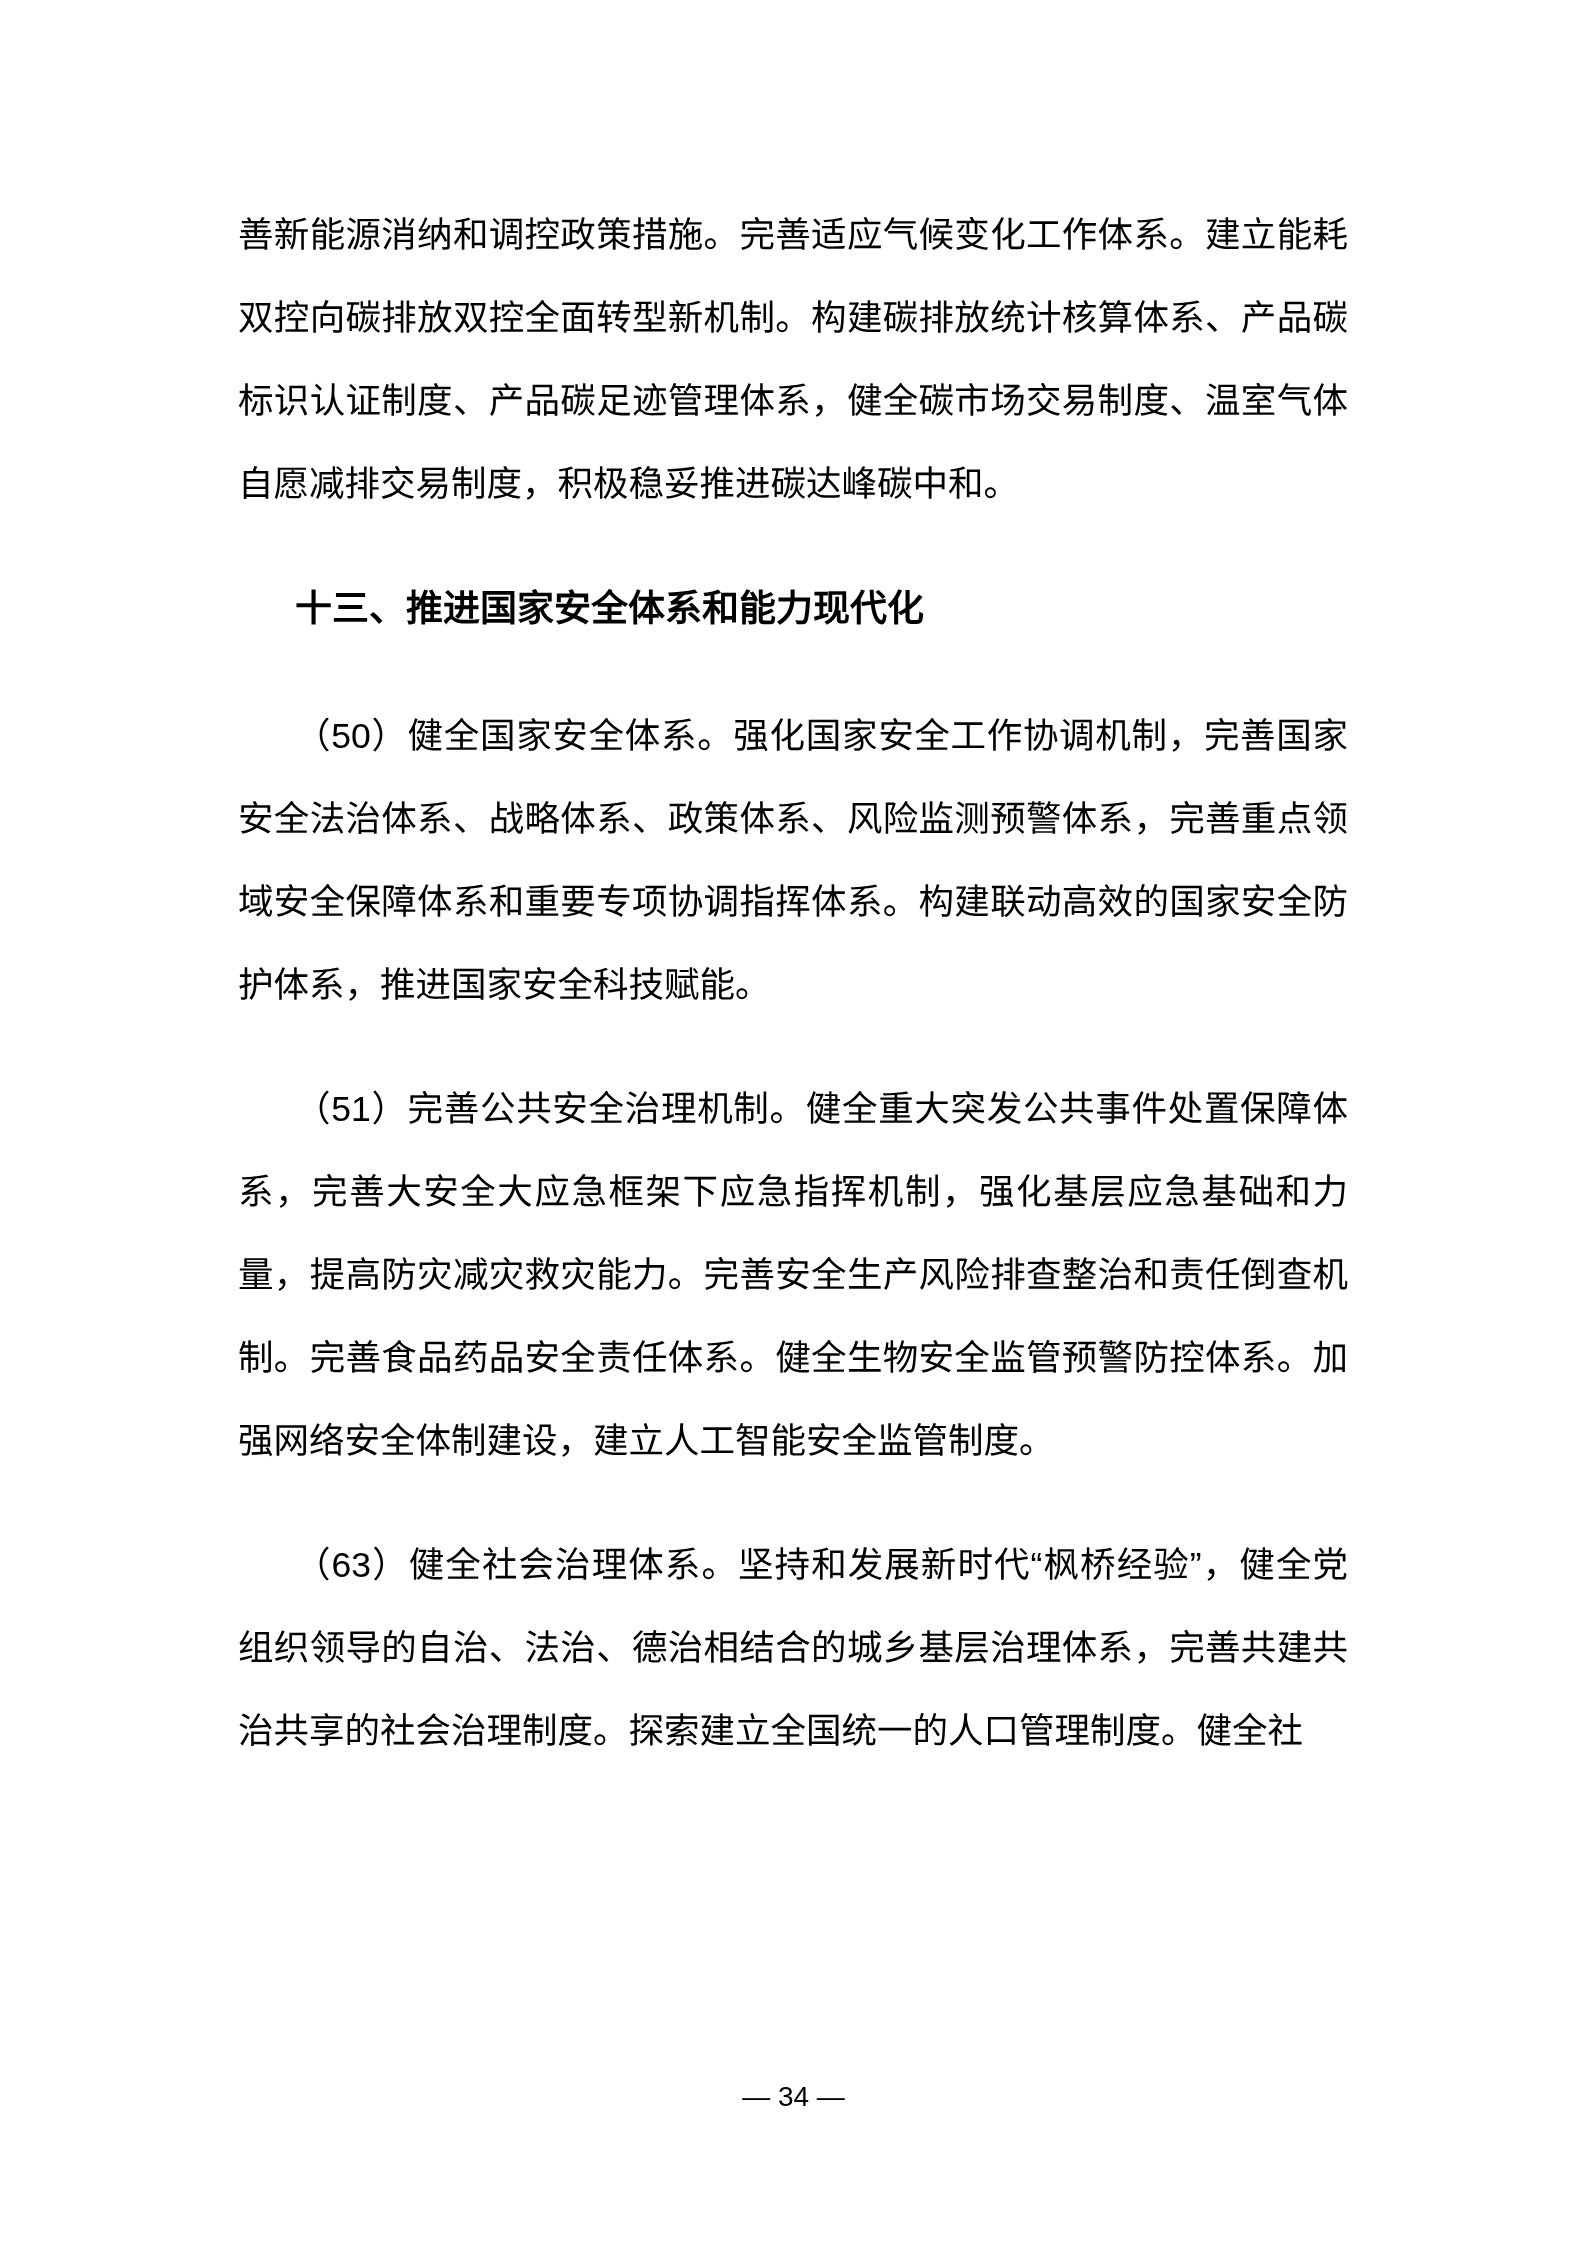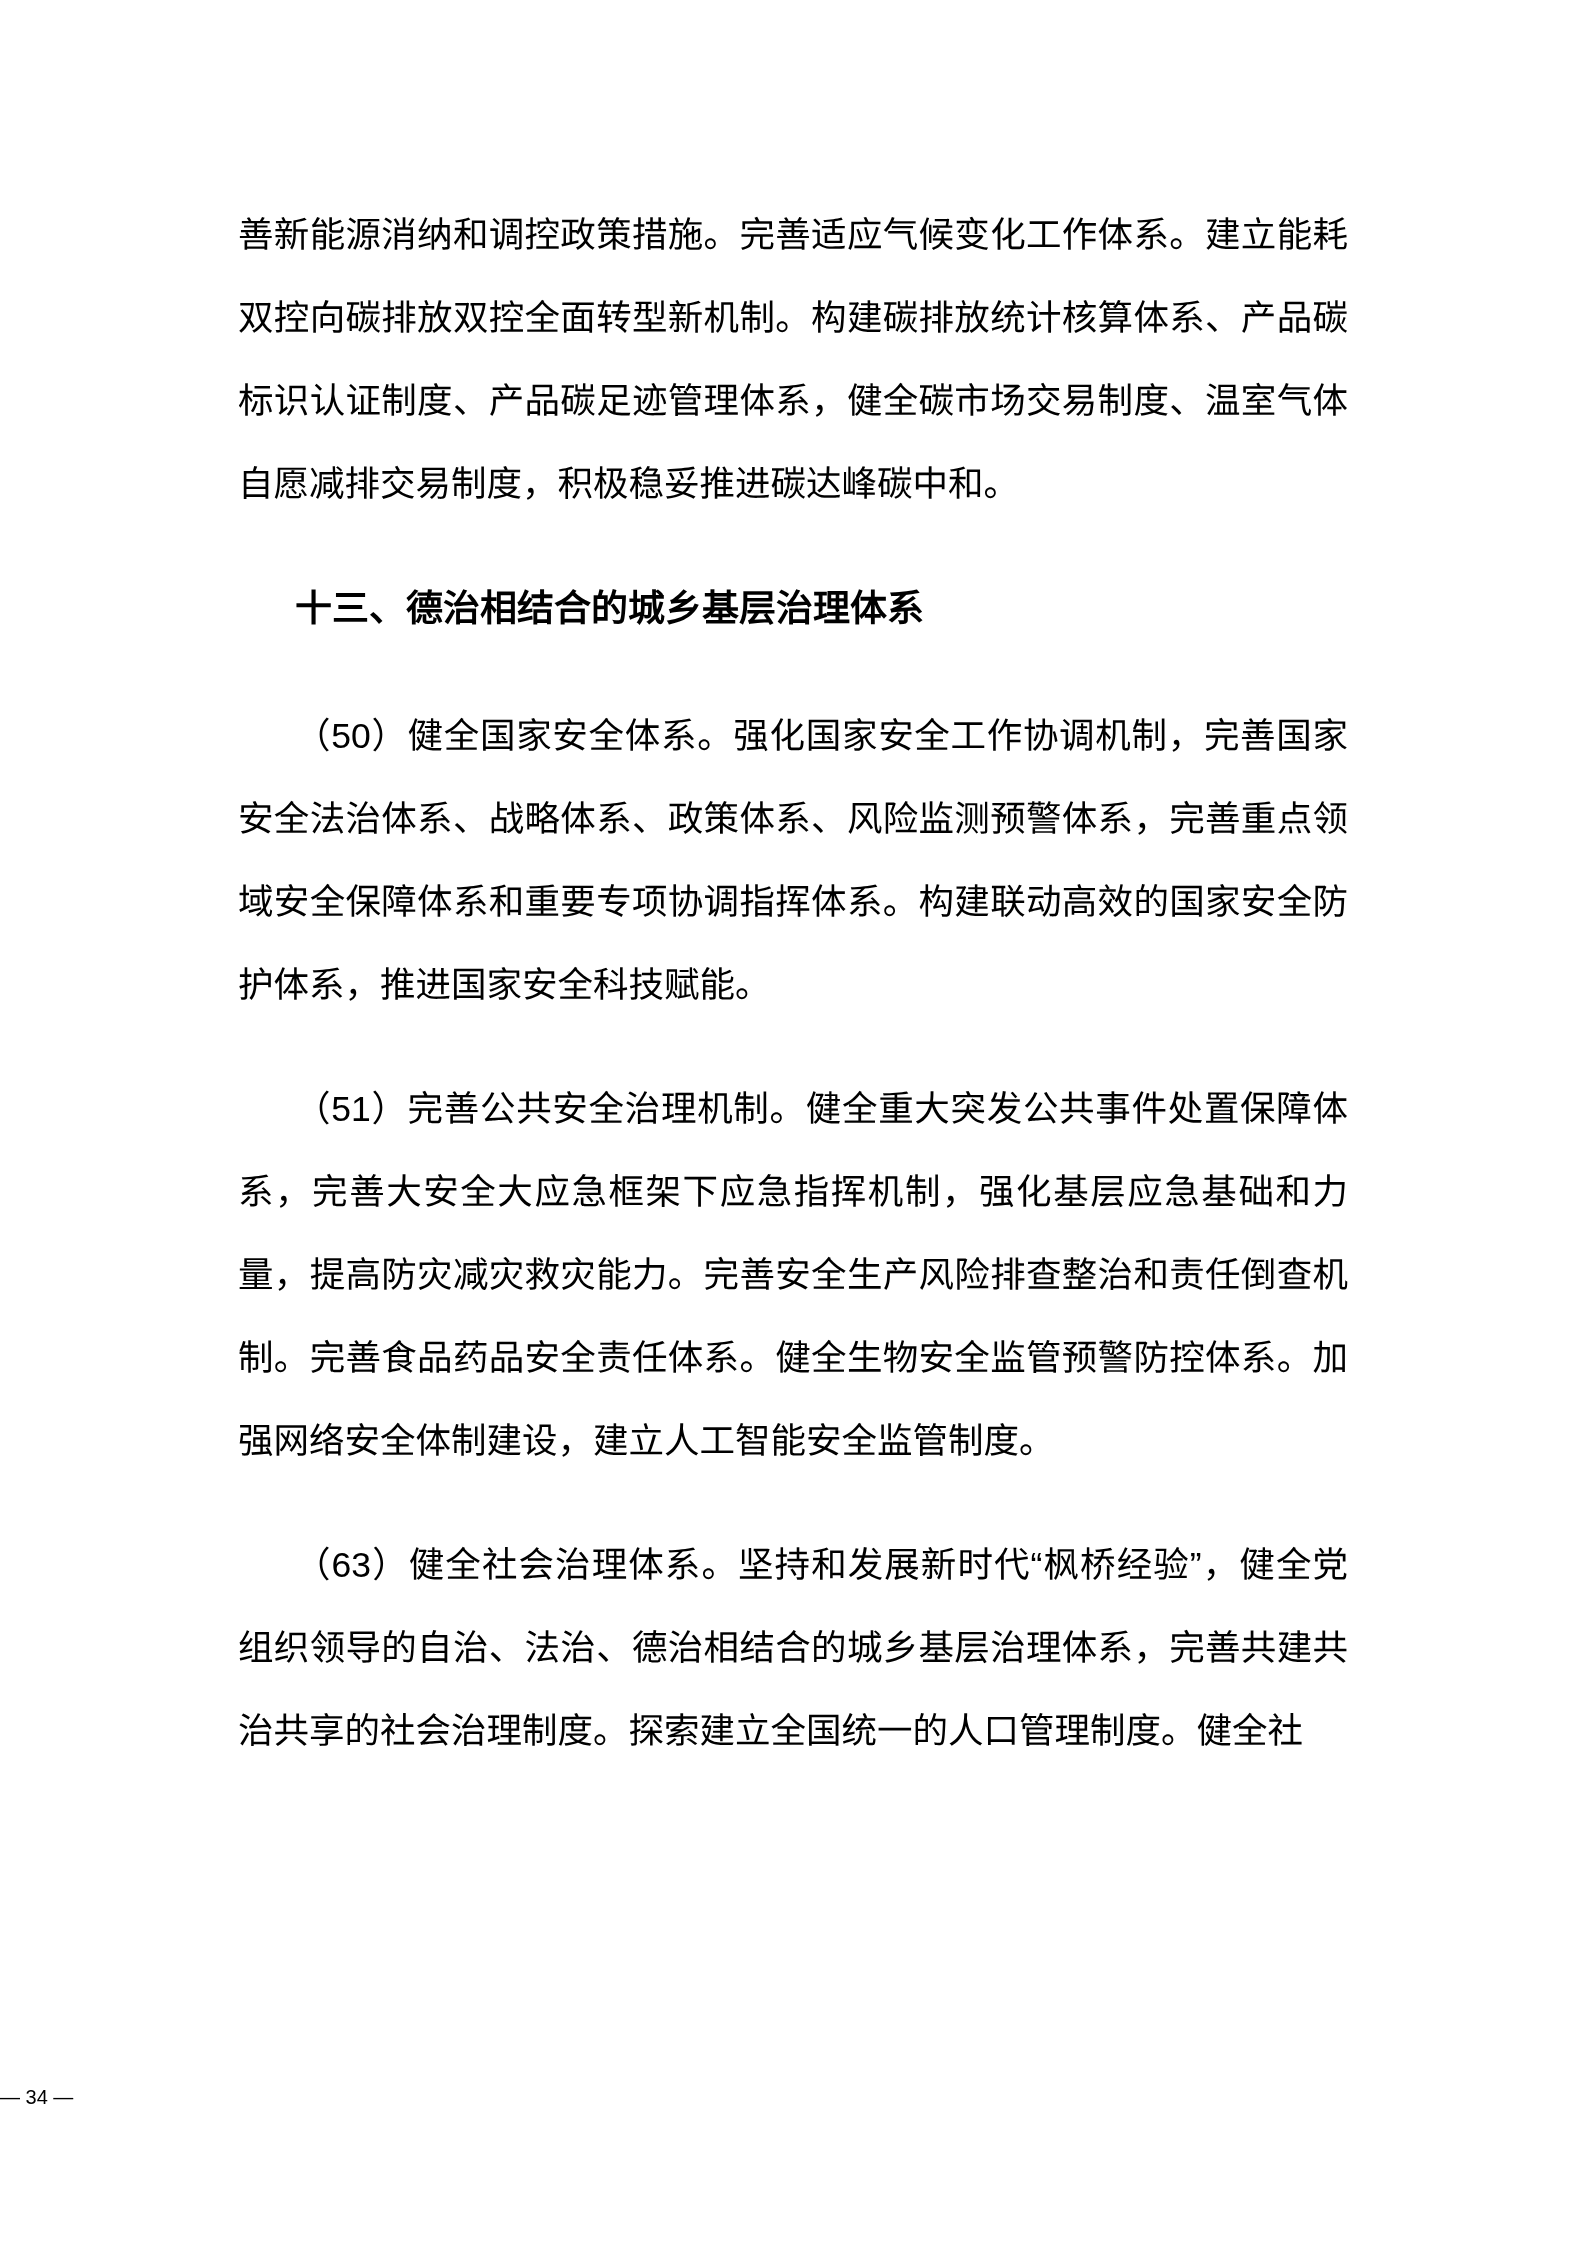--- a/index.html
+++ b/index.html
@@ -39,32 +39,32 @@
     line-height: 83px;
     font-weight: 800;
     text-indent: 57px;
     margin: 0 0 45px 0;
   }
   .page-footer {
     position: absolute;
     left: 0;
     right: 0;
     top: 2079px;
-    text-align: left;
-    font-size: 20px;
+    text-align: center;
+    font-size: 28px;
     line-height: 36px;
     font-weight: 400;
     color: #000000;
   }
 </style>
 </head>
 <body>
 
 <div class="page">
   <div class="text-column">
     <p class="carryover">善新能源消纳和调控政策措施。完善适应气候变化工作体系。建立能耗双控向碳排放双控全面转型新机制。构建碳排放统计核算体系、产品碳标识认证制度、产品碳足迹管理体系，健全碳市场交易制度、温室气体自愿减排交易制度，积极稳妥推进碳达峰碳中和。</p>
-    <h2>十三、德治相结合的城乡基层治理体系</h2>
+    <h2>十三、推进国家安全体系和能力现代化</h2>
     <p>（50）健全国家安全体系。强化国家安全工作协调机制，完善国家安全法治体系、战略体系、政策体系、风险监测预警体系，完善重点领域安全保障体系和重要专项协调指挥体系。构建联动高效的国家安全防护体系，推进国家安全科技赋能。</p>
     <p>（51）完善公共安全治理机制。健全重大突发公共事件处置保障体系，完善大安全大应急框架下应急指挥机制，强化基层应急基础和力量，提高防灾减灾救灾能力。完善安全生产风险排查整治和责任倒查机制。完善食品药品安全责任体系。健全生物安全监管预警防控体系。加强网络安全体制建设，建立人工智能安全监管制度。</p>
     <p>（63）健全社会治理体系。坚持和发展新时代“枫桥经验”，健全党组织领导的自治、法治、德治相结合的城乡基层治理体系，完善共建共治共享的社会治理制度。探索建立全国统一的人口管理制度。健全社</p>
   </div>
   <div class="page-footer">— 34 —</div>
 </div>
 
 </body></html>

